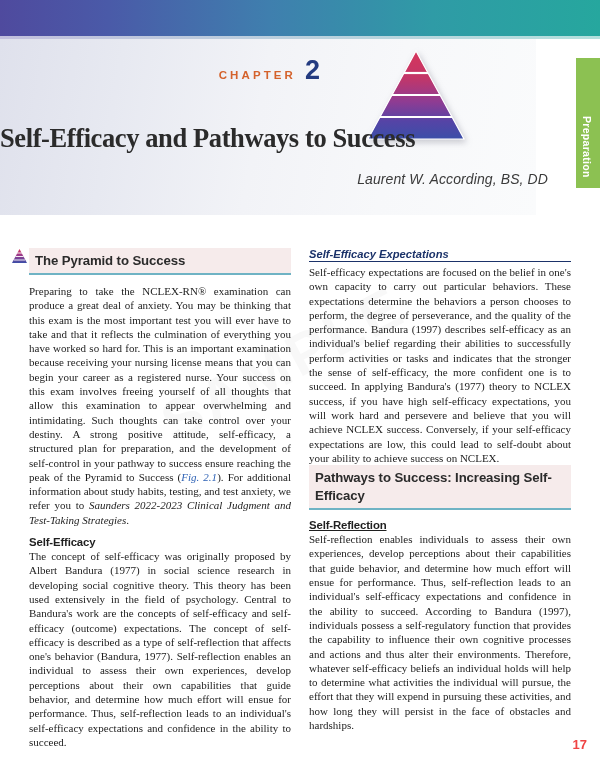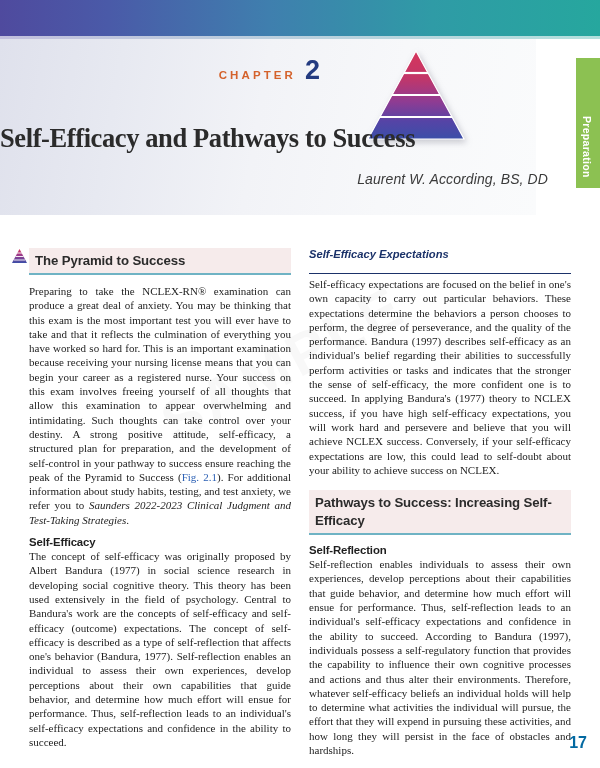--- a/index.html
+++ b/index.html
@@ -174,47 +174,47 @@
   }
 
   
   .ital-head {
     font-family: "Liberation Sans", sans-serif;
     font-size: 11.2px;
     font-weight: 700;
     font-style: italic;
     color: #1b3269;
     border-bottom: 1.1px solid #1b3269;
-    padding-bottom: 13px;
+    padding-bottom: 1px;
     margin: 0 0 3px 0;
     display: block;
   }
 
   p.body {
     font-family: "Liberation Serif", serif;
     font-size: 11px;
     line-height: 1.30;
     color: #1c1c1c;
     text-align: justify;
     margin: 0 0 0 0;
     hyphens: auto;
     -webkit-hyphens: auto;
   }
   .ref-ital { font-style: italic; }
-  .figlink { color: #2e62b5; }
+  .figlink { color: #2e62b5; font-style: italic; }
 
   
   .folio {
     position: absolute;
     right: 13px;
     bottom: 16px;
     font-family: "Liberation Sans", sans-serif;
-    font-size: 16px;
-    font-weight: 700;
-    color: #0369a1;
+    font-size: 13px;
+    font-weight: 700;
+    color: #ef4444;
   }
 
   
   .watermark {
     position: absolute;
     top: 330px;
     left: 150px;
     font-family: "Liberation Sans", sans-serif;
     font-size: 58px;
     font-weight: 700;
@@ -291,23 +291,23 @@
     <div class="sub-head">Self-Efficacy</div>
     <p class="body">The concept of self-efficacy was originally proposed by Albert Bandura (1977) in social science research in developing social cognitive theory. This theory has been used extensively in the field of psychology. Central to Bandura's work are the concepts of self-efficacy and self-efficacy (outcome) expectations. The concept of self-efficacy is described as a type of self-reflection that affects one's behavior (Bandura, 1977). Self-reflection enables an individual to assess their own experiences, develop perceptions about their own capabilities that guide behavior, and determine how much effort will ensue for performance. Thus, self-reflection leads to an individual's self-efficacy expectations and confidence in the ability to succeed.</p>
 
   </div>
 
   <div class="col">
 
     <span class="ital-head">Self-Efficacy Expectations</span>
     <p class="body">Self-efficacy expectations are focused on the belief in one's own capacity to carry out particular behaviors. These expectations determine the behaviors a person chooses to perform, the degree of perseverance, and the quality of the performance. Bandura (1997) describes self-efficacy as an individual's belief regarding their abilities to successfully perform activities or tasks and indicates that the stronger the sense of self-efficacy, the more confident one is to succeed. In applying Bandura's (1977) theory to NCLEX success, if you have high self-efficacy expectations, you will work hard and persevere and believe that you will achieve NCLEX success. Conversely, if your self-efficacy expectations are low, this could lead to self-doubt about your ability to achieve success on NCLEX.</p>
 
-    <div class="head-bar" style="margin-top:13px;">
+    <div class="head-bar" style="">
       <span class="head-bar-text">Pathways to Success: Increasing Self-Efficacy</span>
     </div>
 
-    <div class="sub-head" style="margin-top:2px;">Self-Reflection</div>
+    <div class="sub-head" style="margin-top:2px;text-decoration:underline;">Self-Reflection</div>
     <p class="body">Self-reflection enables individuals to assess their own experiences, develop perceptions about their capabilities that guide behavior, and determine how much effort will ensue for performance. Thus, self-reflection leads to an individual's self-efficacy expectations and confidence in the ability to succeed. According to Bandura (1997), individuals possess a self-regulatory function that provides the capability to influence their own cognitive processes and actions and thus alter their environments. Therefore, whatever self-efficacy beliefs an individual holds will help to determine what activities the individual will pursue, the effort that they will expend in pursuing these activities, and how long they will persist in the face of obstacles and hardships.</p>
 
   </div>
 </div>
 
 <div class="folio">17</div>
 
 </body></html>

